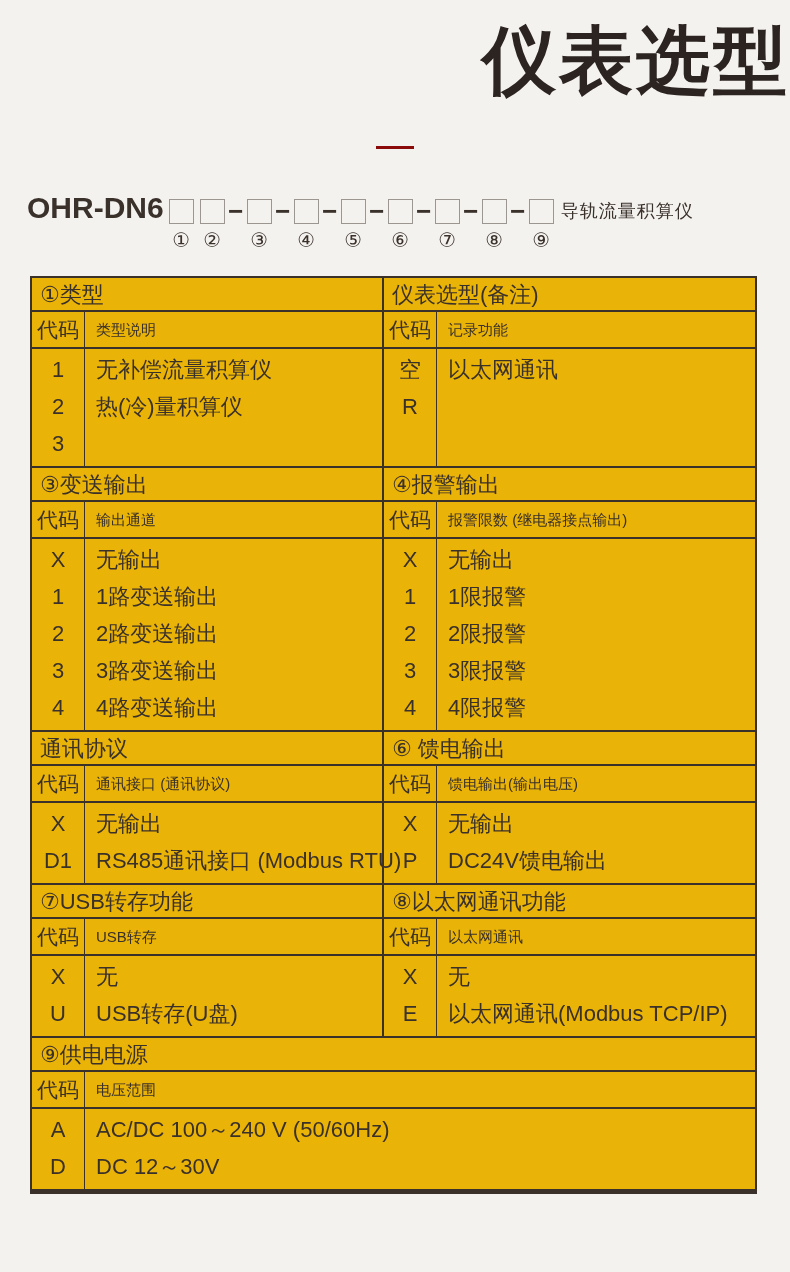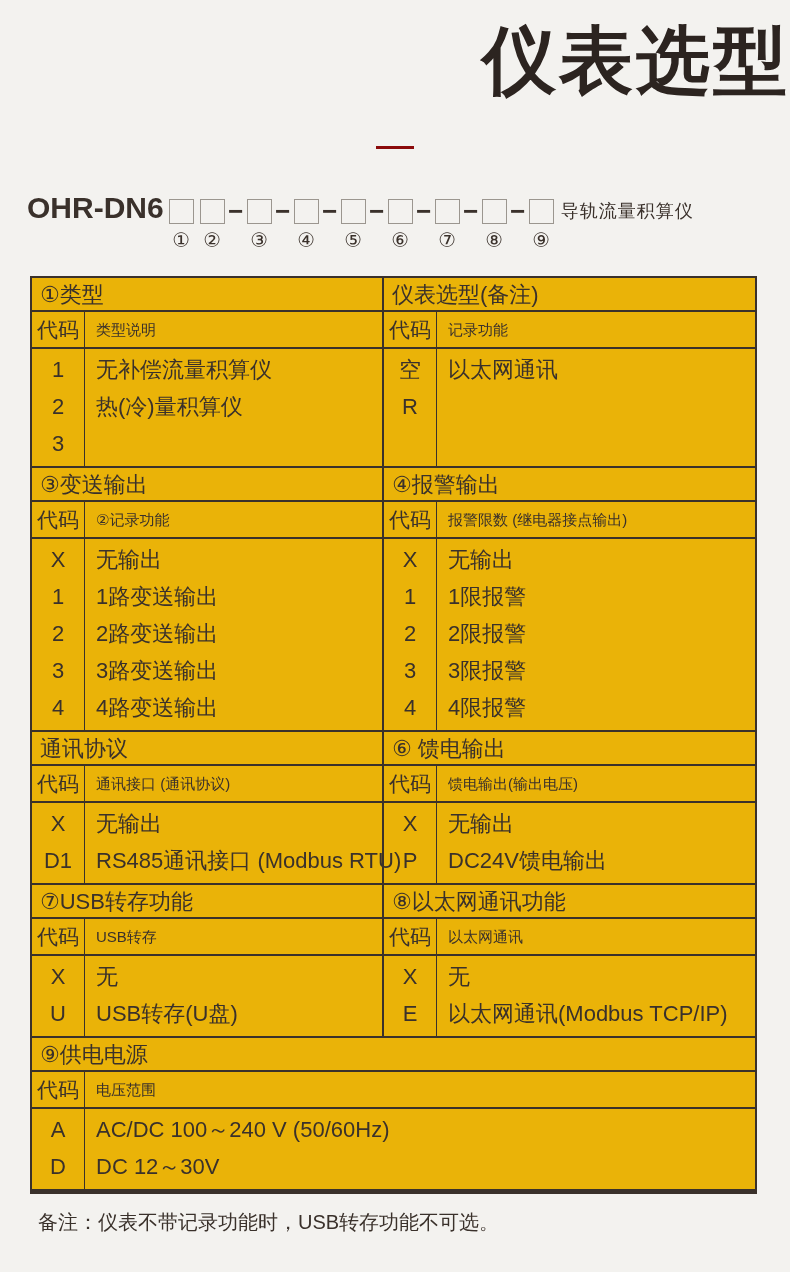--- a/index.html
+++ b/index.html
@@ -209,21 +209,21 @@
       <div class="descs">
         <div class="desc">以太网通讯</div>
       </div>
     </div>
 
     <div class="c cl t">③变送输出</div>
     <div class="c t">④报警输出</div>
 
     <div class="c cl h">
       <span class="ch">代码</span>
-      <span class="dh">②记录功能</span>
+      <span class="dh">输出通道</span>
     </div>
     <div class="c h">
       <span class="ch">代码</span>
       <span class="dh">报警限数 (继电器接点输出)</span>
     </div>
 
     <div class="c cl d">
       <div class="codes">
         <div class="code">X</div>
         <div class="code">1</div>
@@ -335,15 +335,14 @@
         <div class="code">D</div>
       </div>
       <div class="descs">
         <div class="desc">AC/DC 100～240 V (50/60Hz)</div>
         <div class="desc">DC 12～30V</div>
       </div>
     </div>
 
   </div>
 
-  <div class="note">备注：仪表不带记录功能时，USB转存功能不可选。</div>
 
 </div>
 
 </body></html>

